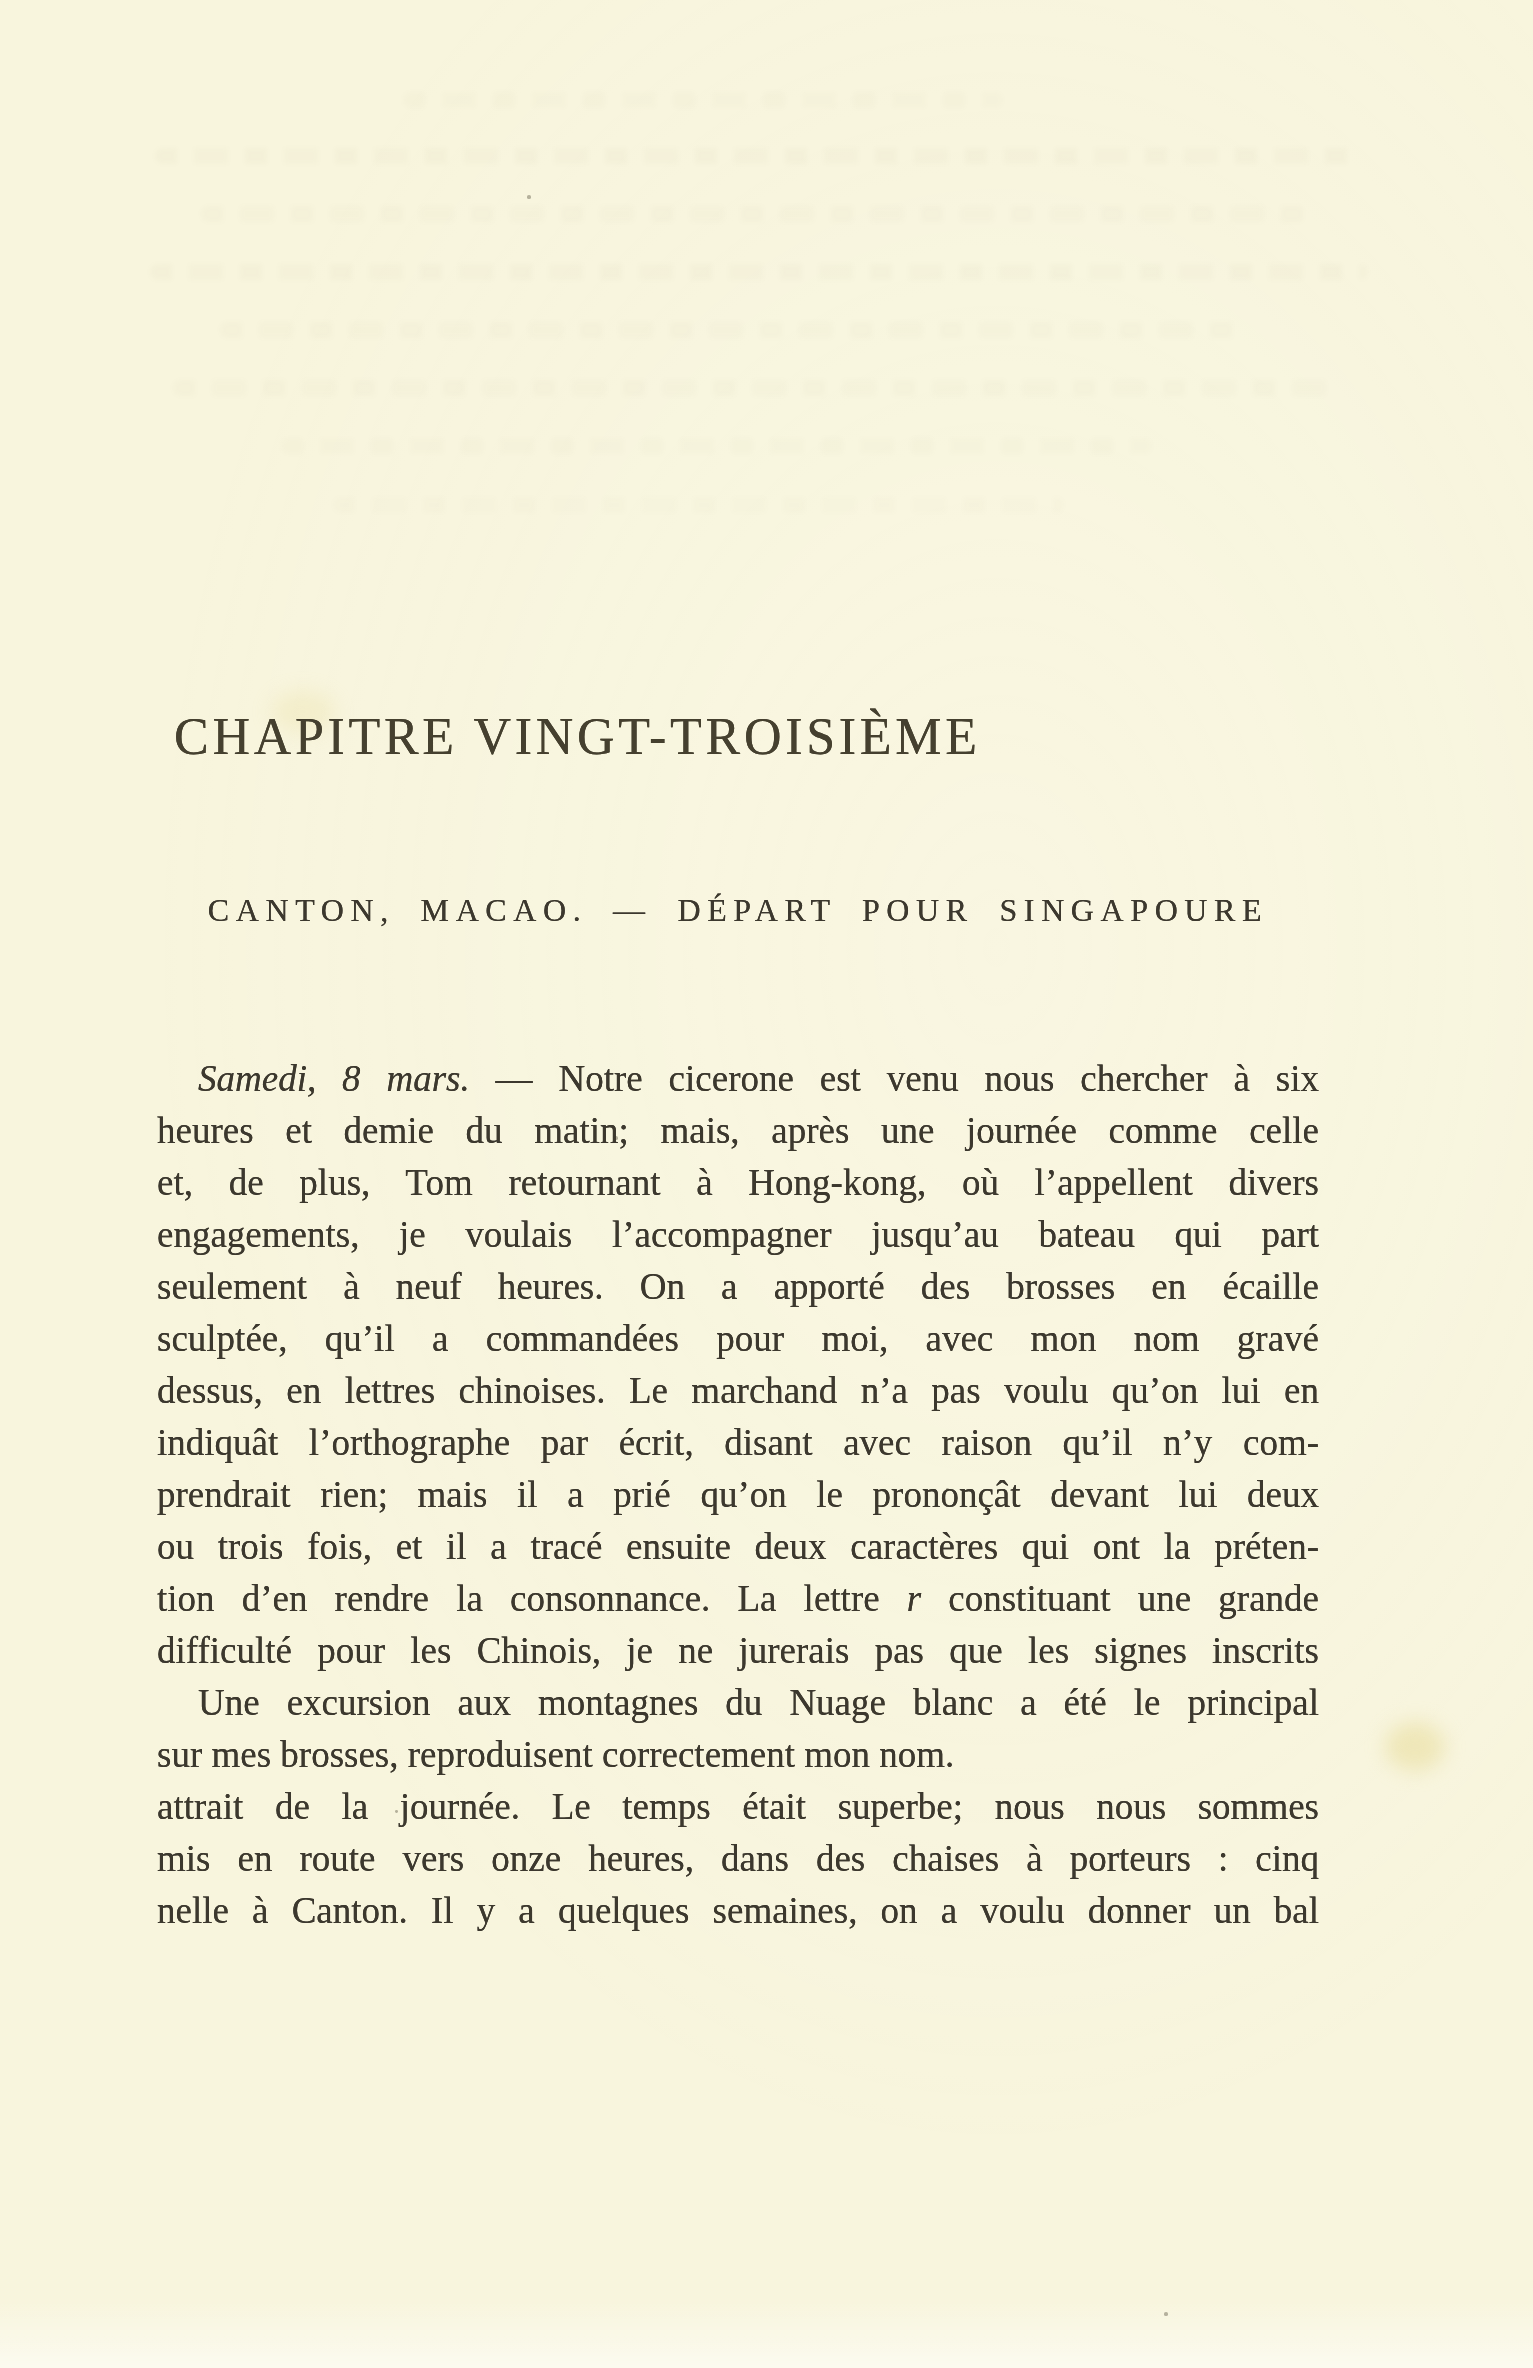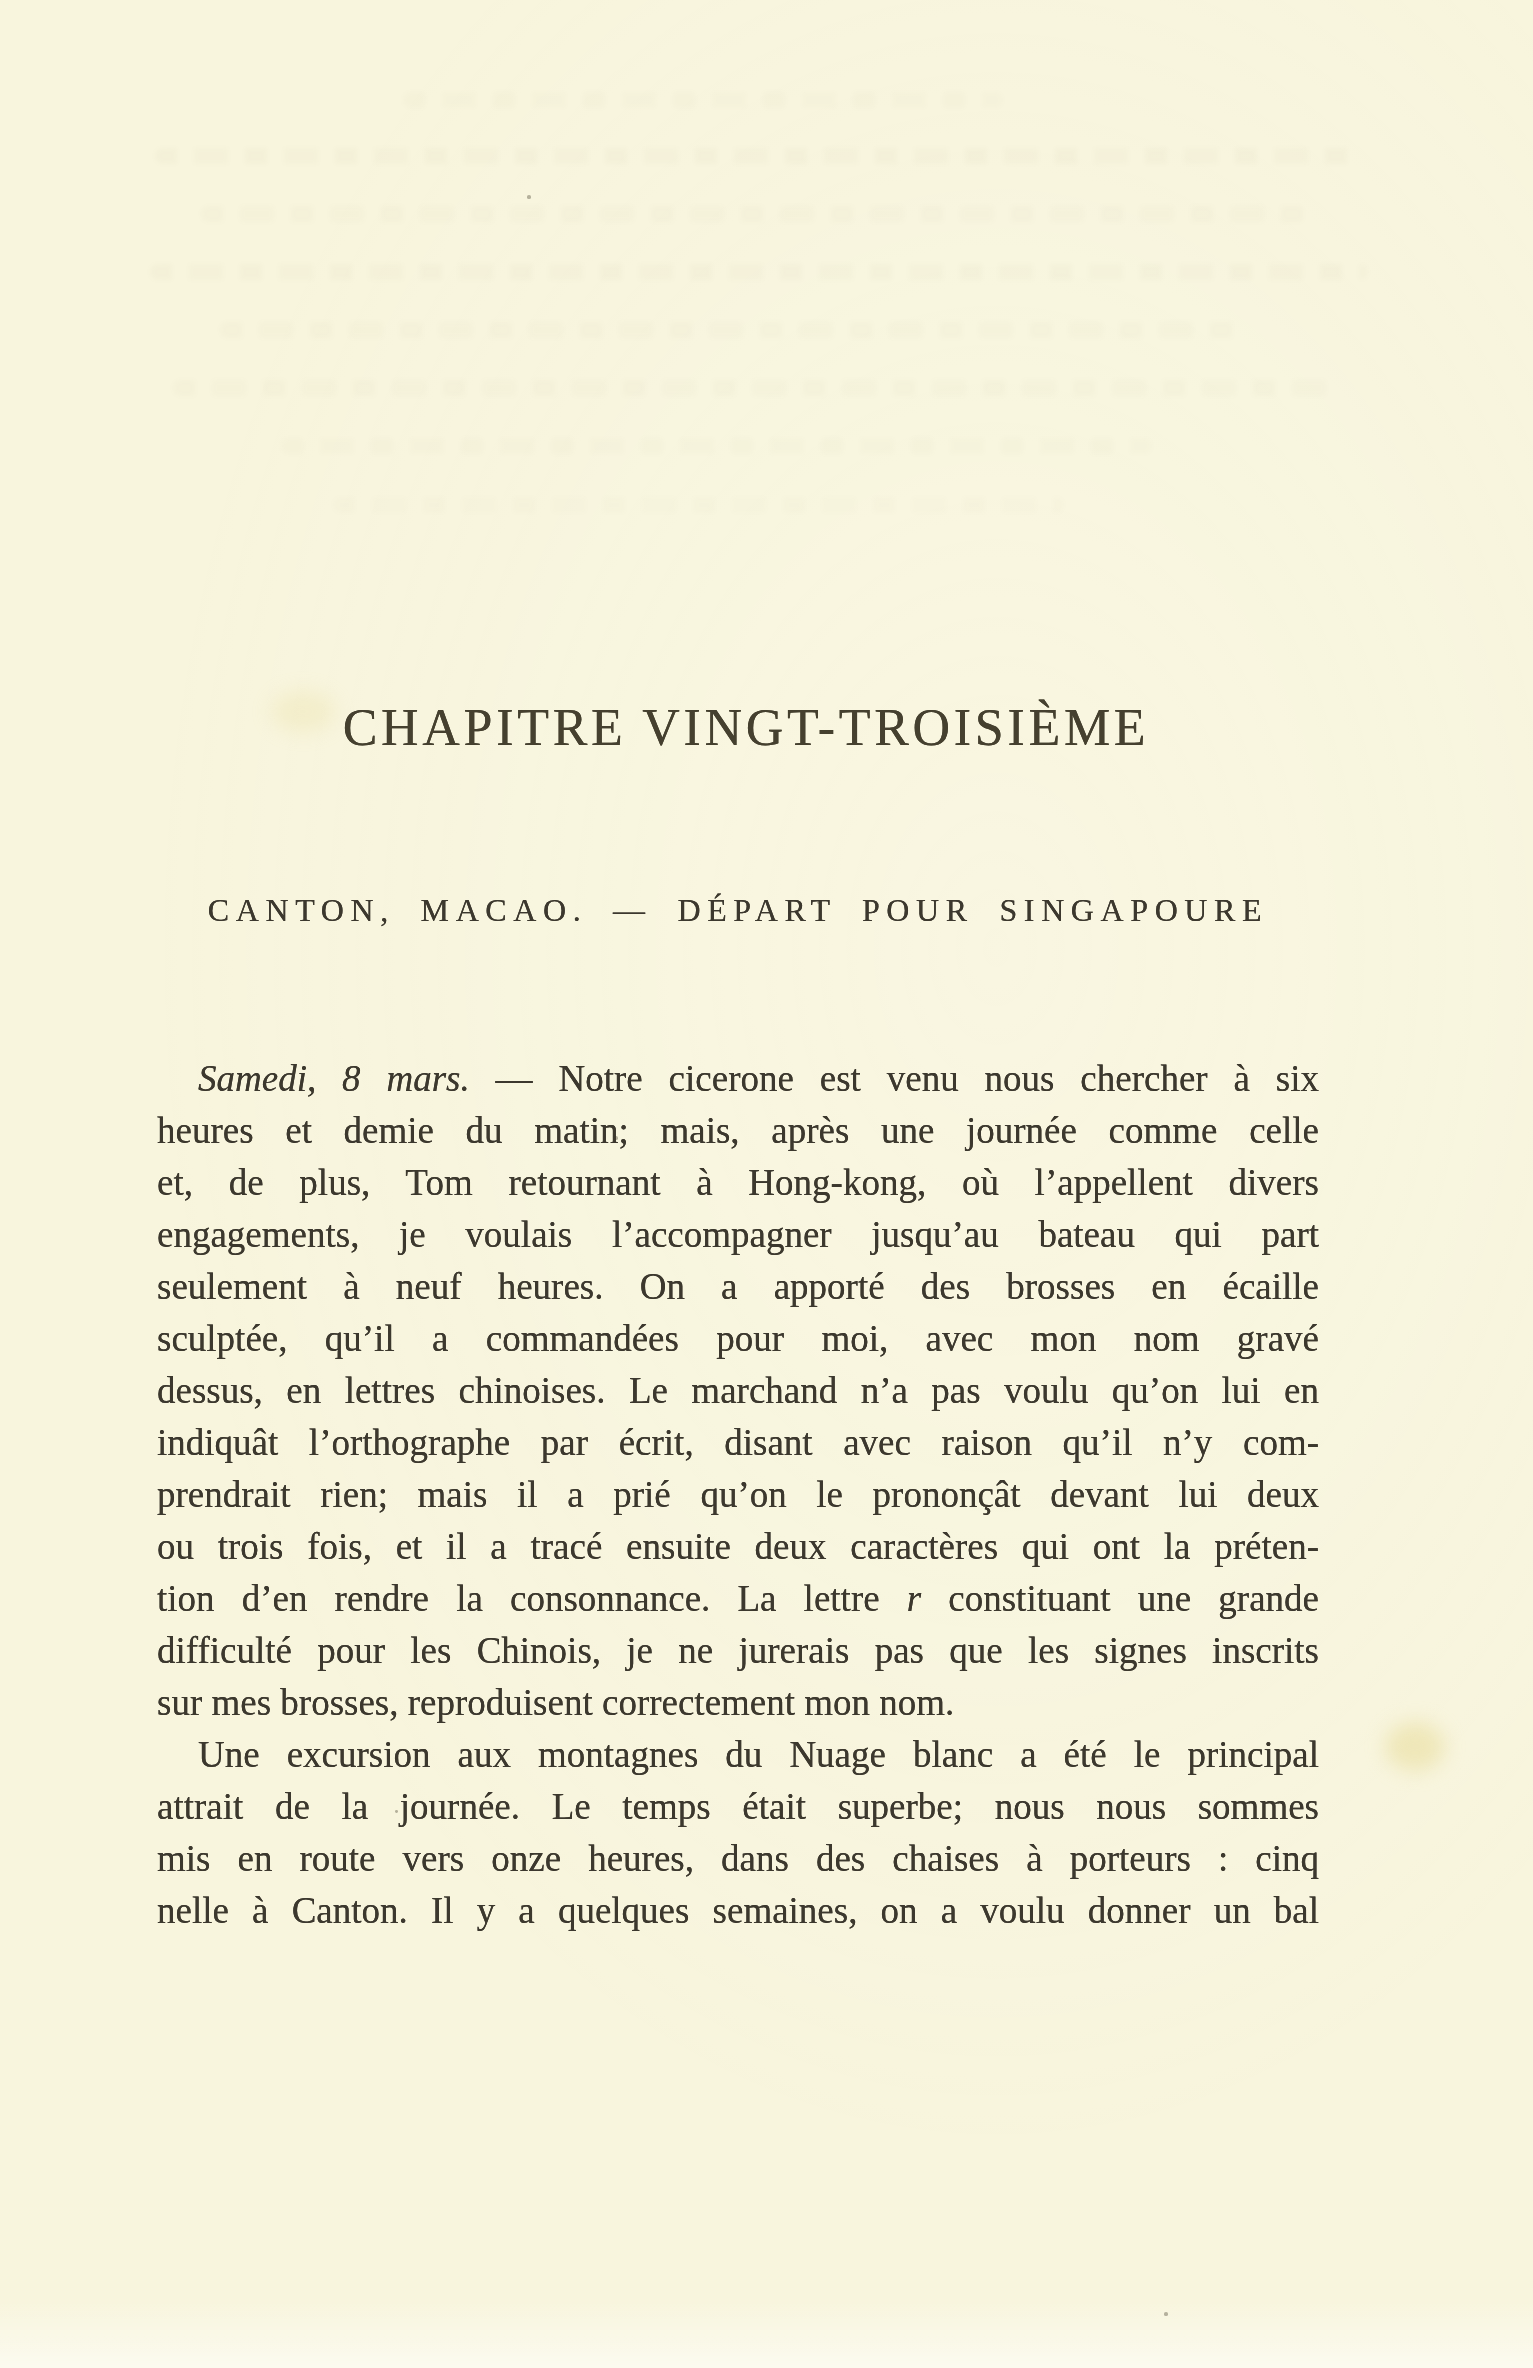--- a/index.html
+++ b/index.html
@@ -48,21 +48,21 @@
   .s4 { left: 395px;  top: 1810px; width: 2.8px; height: 2.8px; }
   .s5 { left: 1164px; top: 2312px; width: 3.7px; height: 3.7px; }
   .s6 { left: 817px;  top: 901px;  width: 2.8px; height: 2.8px; }
   .stain { position: absolute; border-radius: 50%; filter: blur(9.4px);
            background: rgba(228,214,140,.45); }
   .t1 { left: 1385px; top: 1722px; width: 60px; height: 49px; }
   .t2 { left: 270px;  top: 690px;  width: 66px; height: 43px; opacity:.5; }
 
   .chapter-title {
     position: absolute; left: 157px; width: 1162px; top: 690px;
-    margin: 8px; text-align: center;
+    margin: 17px; text-align: left;
     font-size: 52px; font-weight: normal;
     letter-spacing: 3.7px;
     color: var(--title-ink);
     text-shadow: 0 0 0.5px var(--title-ink);
   }
   .chapter-subtitle {
     position: absolute; left: 157px; width: 1162px; top: 892px;
     text-align: center;
     font-size: 32px;
     letter-spacing: 6.6px; word-spacing: 11.2px;
@@ -115,21 +115,21 @@
       <div class="line"><span>et, de plus, Tom retournant à Hong-kong, où l’appellent divers</span></div>
       <div class="line"><span>engagements, je voulais l’accompagner jusqu’au bateau qui part</span></div>
       <div class="line"><span>seulement à neuf heures. On a apporté des brosses en écaille</span></div>
       <div class="line"><span>sculptée, qu’il a commandées pour moi, avec mon nom gravé</span></div>
       <div class="line"><span>dessus, en lettres chinoises. Le marchand n’a pas voulu qu’on lui en</span></div>
       <div class="line"><span>indiquât l’orthographe par écrit, disant avec raison qu’il n’y com-</span></div>
       <div class="line"><span>prendrait rien; mais il a prié qu’on le prononçât devant lui deux</span></div>
       <div class="line"><span>ou trois fois, et il a tracé ensuite deux caractères qui ont la préten-</span></div>
       <div class="line"><span>tion d’en rendre la consonnance. La lettre </span><span class="it">r</span><span> constituant une grande</span></div>
       <div class="line"><span>difficulté pour les Chinois, je ne jurerais pas que les signes inscrits</span></div>
+      <div class="line indent"><span>Une excursion aux montagnes du Nuage blanc a été le principal</span></div>
       <div class="line last"><span>sur mes brosses, reproduisent correctement mon nom.</span></div>
-      <div class="line indent"><span>Une excursion aux montagnes du Nuage blanc a été le principal</span></div>
       <div class="line"><span>attrait de la journée. Le temps était superbe; nous nous sommes</span></div>
       <div class="line"><span>mis en route vers onze heures, dans des chaises à porteurs : cinq</span></div>
       <div class="line"><span>nelle à Canton. Il y a quelques semaines, on a voulu donner un bal</span></div>
     </div>
 
 </div>
 
 
 </body></html>

